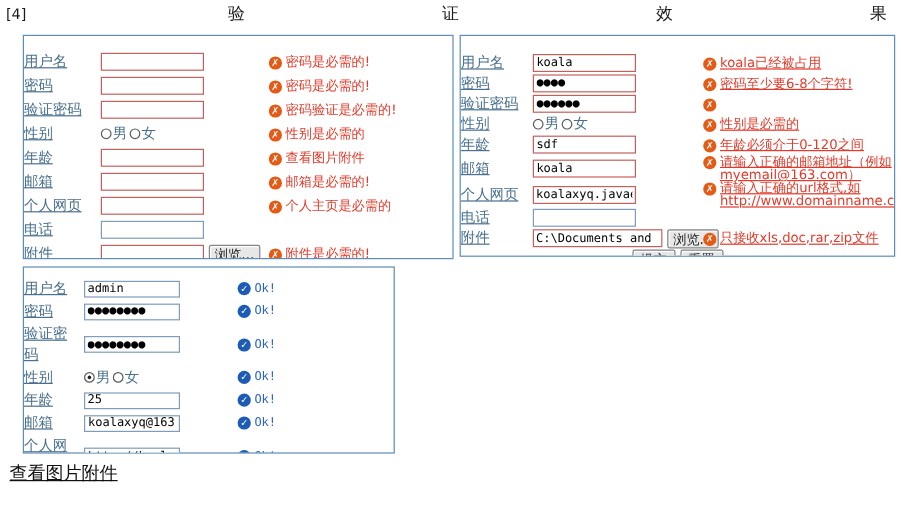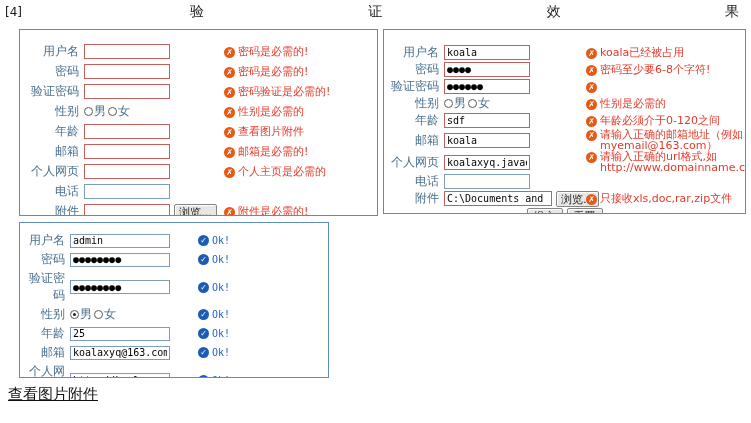--- a/index.html
+++ b/index.html
@@ -14,50 +14,50 @@
            justify-content: space-between; font-size: 14px; }
   .panel { position: absolute; border: 1px solid #5b8db8; background: #fff;
            overflow: hidden; }
   #panel0 { left: 19px;  top: 29px;  width: 359px; height: 187px; padding-top: 13px; }
   #panel1 { left: 383px; top: 29px;  width: 363px; height: 185px; padding-top: 14px; }
   #panel2 { left: 19px;  top: 222px; width: 310px; height: 156px; padding-top: 9px; }
   .row { display: flex; align-items: center; }
   #panel0 .row { min-height: 14px; margin-bottom: 3px; }
   #panel1 .row { min-height: 16px; margin-bottom: 0; }
   #panel2 .row { min-height: 13px; margin-bottom: 2px; }
-  .lbl { text-align: right; padding-right: 5px; color: #4a708f; flex: none; }
+  .lbl { padding-right: 5px; color: #4a708f; flex: none; text-decoration: underline; }
   #panel0 .lbl { width: 64px; }
   #panel1 .lbl { width: 60px; }
   #panel2 .lbl { width: 50px; }
   .fieldc { flex: none; display: flex; align-items: center; white-space: nowrap; }
   #panel0 .fieldc { width: 140px; }
   #panel1 .fieldc { width: 142px; }
   #panel2 .fieldc { width: 128px; }
   .txt { height: 15px; width: 86px; border: 1px solid #7f9db9; background: #fff;
          font: 10px "DejaVu Sans Mono", monospace; padding: 0 2px; }
-  #panel2 .txt { height: 14px; width: 100px; }
+  #panel2 .txt { height: 14px; width: 80px; }
   #panel1 .row-attachment .txt { width: 108px; }
   .txt.invalid { border-color: #c4605c; }
   .btn { font: 11px "DejaVu Sans", sans-serif; color: #222; background: #e7e7e7;
          border: 1px solid #858585; box-shadow: inset 1px 1px 0 #fff;
          border-radius: 2px; height: 17px; padding: 0 6px; cursor: pointer; }
   .browse { margin-left: 4px; height: 16px; padding: 0 4px; }
   .radio { width: 9px; height: 9px; border: 1px solid #5a5a5a; border-radius: 50%;
            display: inline-block; position: relative; background: #fff; flex: none; }
   .radio.checked::after { content: ""; position: absolute; left: 2px; top: 2px;
            width: 3px; height: 3px; background: #222; border-radius: 50%; }
   .radio-lbl { color: #4a708f; margin: 0 2px 0 1px; }
   .status { display: flex; align-items: flex-start; flex: 1; min-width: 0; }
   .icon { width: 11px; height: 11px; border-radius: 50%; color: #fff; font-size: 8px;
           line-height: 11px; text-align: center; flex: none; margin: 1px 3px 0 0;
           font-family: "DejaVu Sans", sans-serif; }
   .icon.err { background: #e55a14; }
   .icon.ok  { background: #1d5cb5; }
   .msg.err { color: #e23a2a; font-size: 11px; line-height: 12px; white-space: normal; }
-  #panel1 .msg.err { line-height: 11px; max-width: 152px; }
+  #panel1 .msg.err { line-height: 11px; max-width: 152px; text-decoration: underline; }
   .msg.ok { color: #2a63c4; font: 10px "DejaVu Sans Mono", monospace; line-height: 13px; }
   .btnrow { display: flex; justify-content: center; gap: 4px; margin-top: 1px; }
   .flink { position: absolute; left: 8px; top: 385px; font-size: 15px; color: #111;
            text-decoration: underline; cursor: pointer; }
 </style>
 </head>
 <body>
 
 <div class="hdr">
   <span class="idx">[4]</span>

